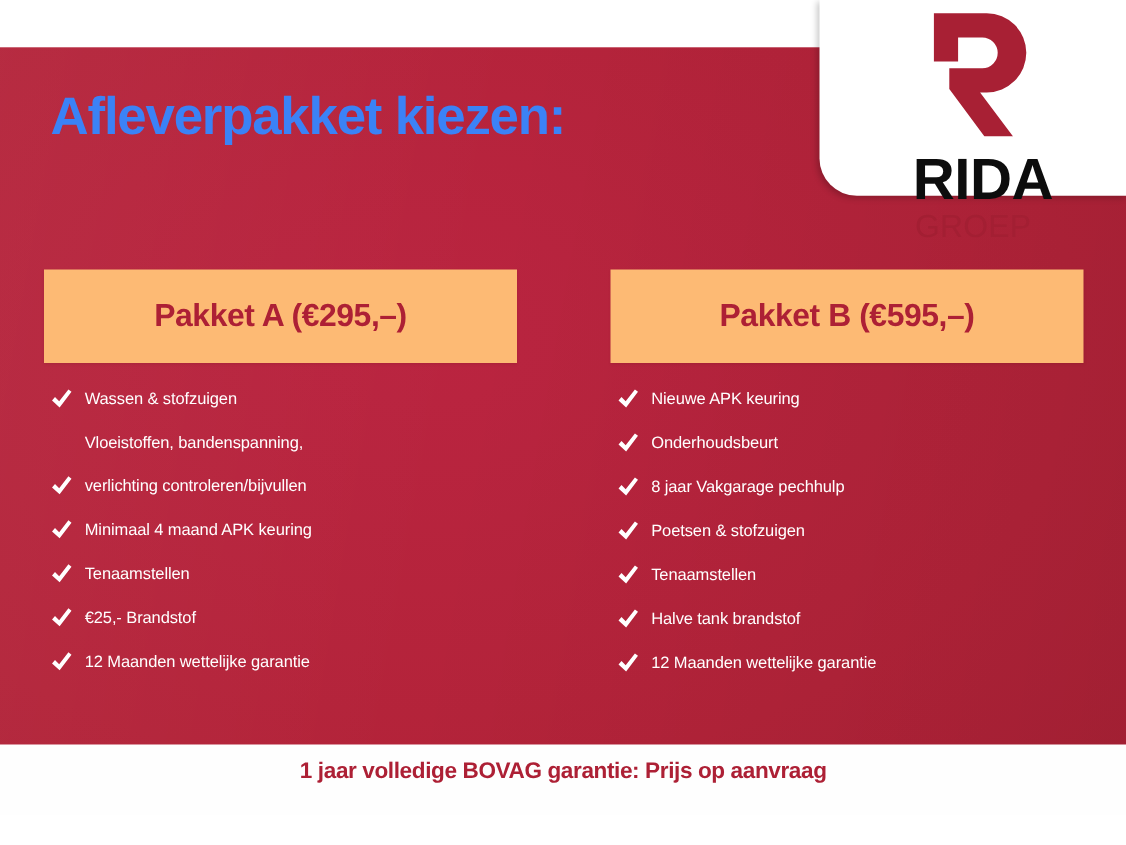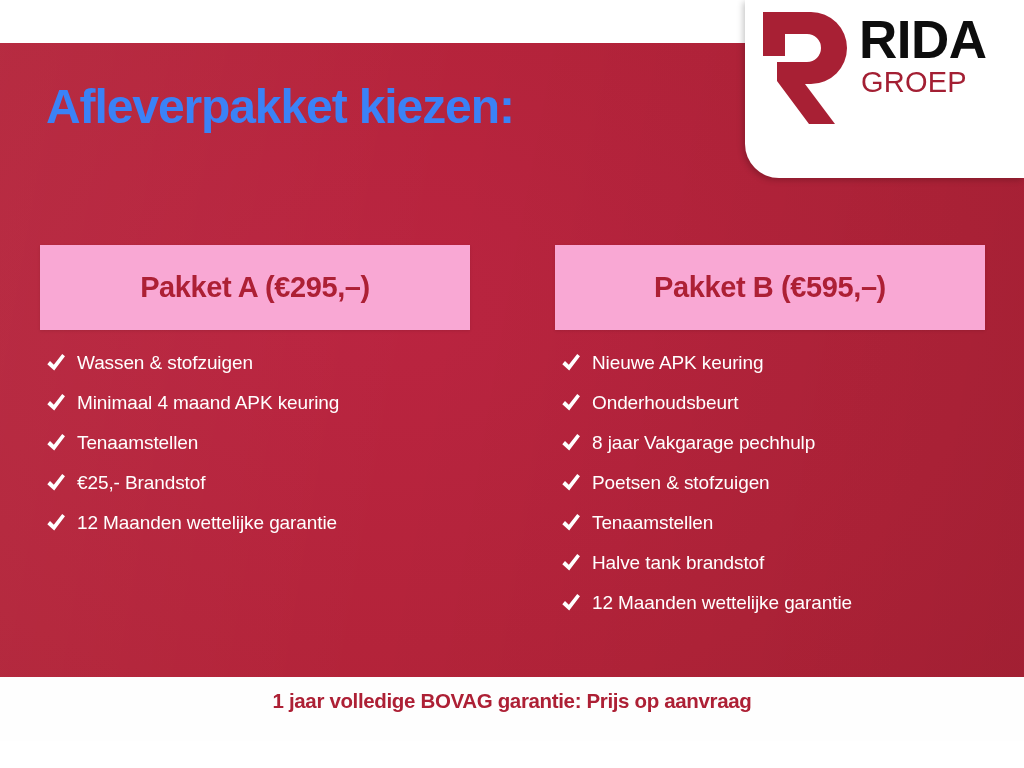--- a/index.html
+++ b/index.html
@@ -45,22 +45,23 @@
     height: 178px;
     background: #ffffff;
     border-bottom-left-radius: 34px;
     box-shadow: -2px 2px 6px rgba(0,0,0,0.22);
     z-index: 5;
   }
   #logo-inner {
     position: absolute;
     left: 0; top: 0; right: 0; bottom: 0;
     display: flex;
-    align-items: flex-start;
+    align-items: center;
     padding-left: 12px;
+    flex-direction: column;
   }
   #logo-mark {
     width: 96px;
     height: 118px;
     flex: none;
     margin-top: 6px;
   }
   #logo-words {
     margin-left: 6px;
     display: flex;
@@ -104,21 +105,21 @@
     position: absolute;
     top: 245px;
     width: 430px;
     z-index: 4;
   }
   #pkg-a { left: 40px; }
   #pkg-b { left: 555px; }
 
   .pkg-header {
     height: 85px;
-    background: #f9a8d4;
+    background: #fdba74;
     display: flex;
     align-items: center;
     justify-content: center;
     box-shadow: 0 1px 3px rgba(0,0,0,0.10);
   }
   .pkg-header-label {
     font-size: 29px;
     font-weight: 700;
     color: #AD2035;
     letter-spacing: -0.4px;
@@ -127,21 +128,21 @@
 
   .pkg-list {
     list-style: none;
     margin: 0;
     padding: 13px 0 0 0;
   }
   .pkg-item {
     display: flex;
     align-items: flex-end;
     color: #ffffff;
-    font-size: 19px;
+    font-size: 15px;
     line-height: 39px;
     letter-spacing: -0.1px;
     margin-bottom: 1px;
   }
   .check-icon {
     flex: none;
     width: 20px;
     height: 39px;
     margin-right: 11px;
     margin-left: 6px;
@@ -200,20 +201,26 @@
         <li class="pkg-item">
           <svg class="check-icon" viewBox="0 0 20 39">
             <path fill="#ffffff" d="M1.3 21.2 L4.0 18.0 L7.8 21.8 L16.2 11.0 L19.0 13.2 L8.2 27.4 Z"></path>
           </svg>
           <span class="item-text">Wassen &amp; stofzuigen</span>
         </li>
         <li class="pkg-item">
           <svg class="check-icon" viewBox="0 0 20 39">
             <path fill="#ffffff" d="M1.3 21.2 L4.0 18.0 L7.8 21.8 L16.2 11.0 L19.0 13.2 L8.2 27.4 Z"></path>
           </svg>
+          <span class="item-text">Vloeistoffen, bandenspanning,<br>verlichting controleren/bijvullen</span>
+        </li>
+        <li class="pkg-item">
+          <svg class="check-icon" viewBox="0 0 20 39">
+            <path fill="#ffffff" d="M1.3 21.2 L4.0 18.0 L7.8 21.8 L16.2 11.0 L19.0 13.2 L8.2 27.4 Z"></path>
+          </svg>
           <span class="item-text">Minimaal 4 maand APK keuring</span>
         </li>
         <li class="pkg-item">
           <svg class="check-icon" viewBox="0 0 20 39">
             <path fill="#ffffff" d="M1.3 21.2 L4.0 18.0 L7.8 21.8 L16.2 11.0 L19.0 13.2 L8.2 27.4 Z"></path>
           </svg>
           <span class="item-text">Tenaamstellen</span>
         </li>
         <li class="pkg-item">
           <svg class="check-icon" viewBox="0 0 20 39">

